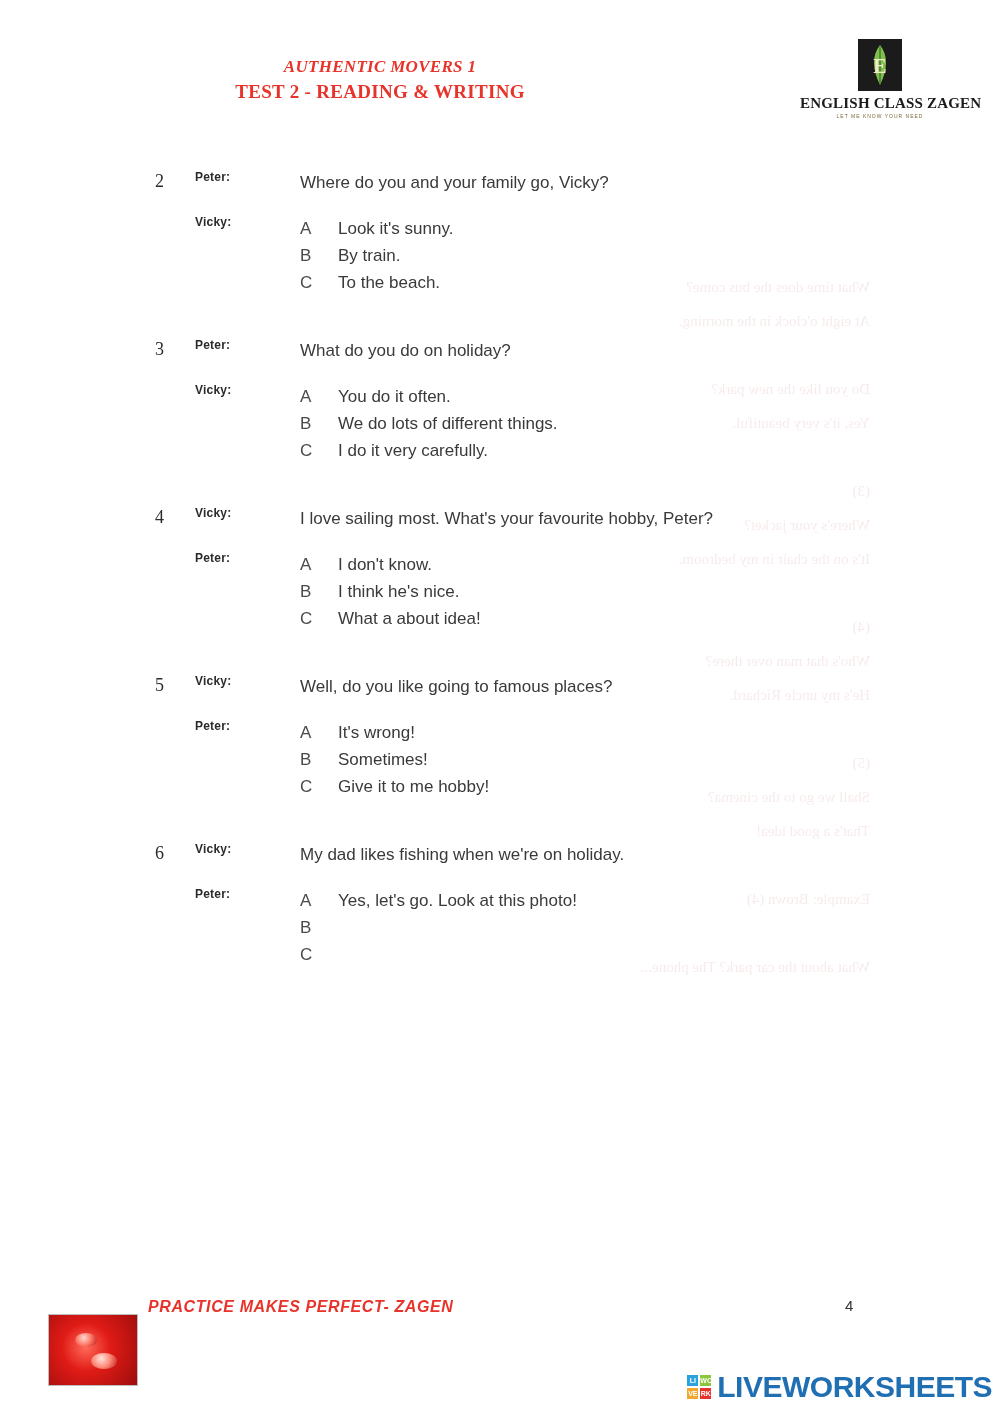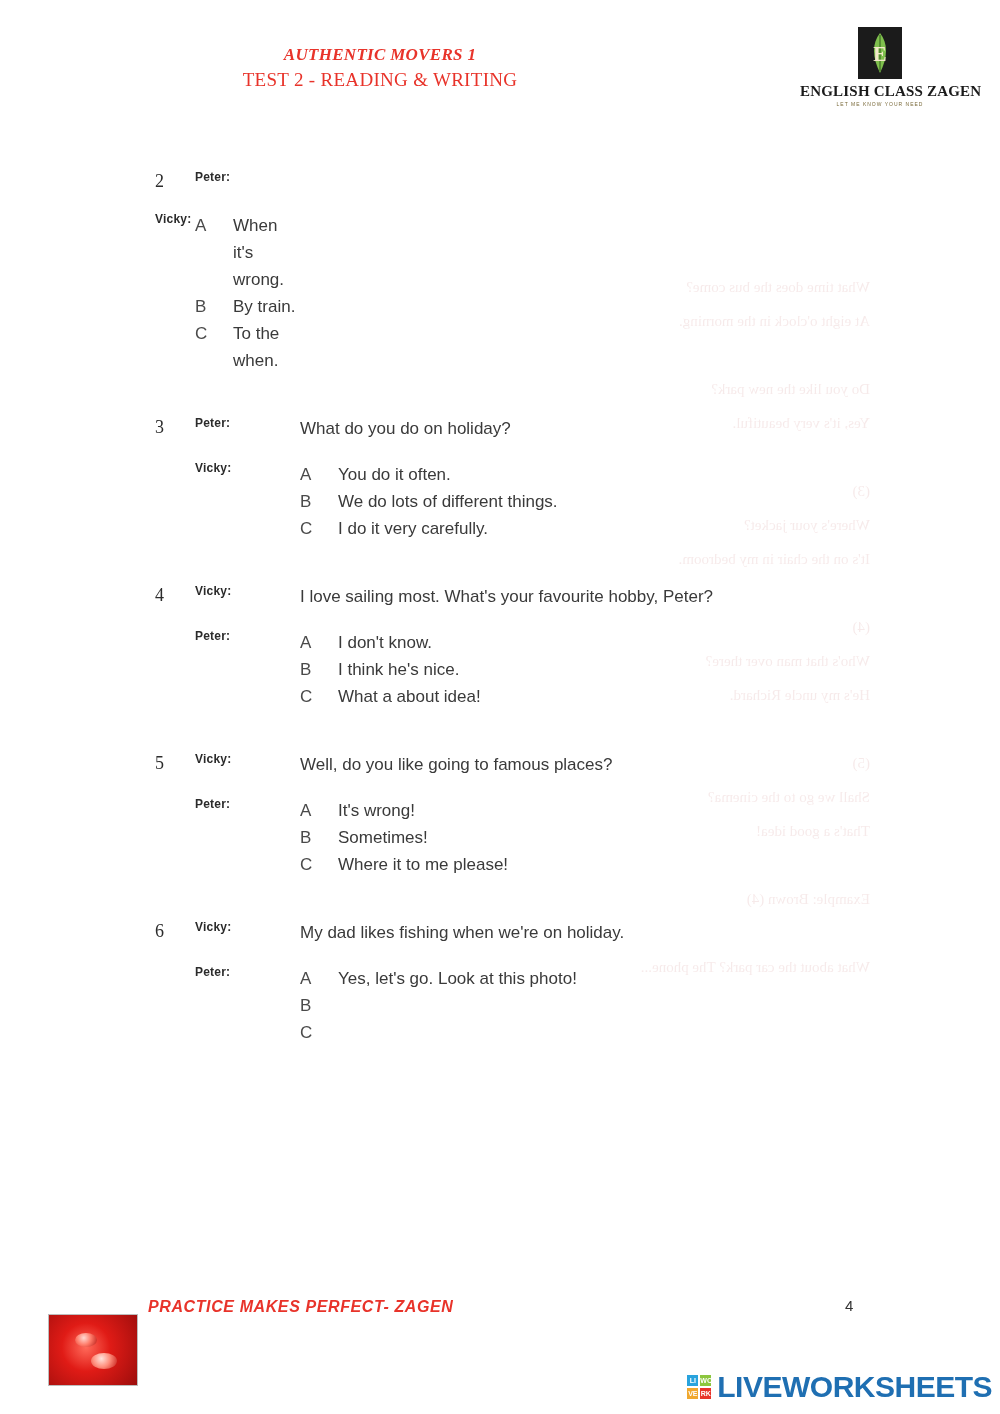--- a/index.html
+++ b/index.html
@@ -9,42 +9,42 @@
     height: 1414px;
     background: #ffffff;
     font-family: "Liberation Sans", sans-serif;
     position: relative;
     overflow: hidden;
   }
 
   
   .header {
     position: absolute;
-    top: 5px; left: 0; right: 0;
+    top: 17px; left: 0; right: 0;
     height: 130px;
   }
   .header-titles {
     position: absolute;
     top: 40px;
     left: 0;
     width: 760px;
     text-align: center;
   }
   .title-line1 {
     font-family: "Liberation Serif", serif;
     font-style: italic;
     font-weight: bold;
     font-size: 17px;
     color: #e8332a;
     letter-spacing: 0.3px;
     margin-bottom: 4px;
   }
   .title-line2 {
     font-family: "Liberation Serif", serif;
-    font-weight: normal;
+    font-weight: bold;
     font-size: 19px;
     color: #e8332a;
     letter-spacing: 0.3px;
   }
 
   .logo-block {
     position: absolute;
     top: 22px;
     left: 800px;
     width: 160px;
@@ -276,35 +276,36 @@
     That's a good idea!<br>
     <br>
     Example: Brown (4)<br>
     <br>
     What about the car park? The phone...
   </div>
 
   <div class="item">
     <div class="q-num">2</div>
     <div class="speaker">Peter:</div>
+    <div class="prompt">Where do you and your family go, Vicky?</div>
 
     <div class="row2"></div>
     <div class="speaker row2">Vicky:</div>
     <div class="options row2">
       <div class="option">
         <span class="letter">A</span>
-        <span class="text">When it's wrong.</span>
+        <span class="text">Look it's sunny.</span>
       </div>
       <div class="option">
         <span class="letter">B</span>
         <span class="text">By train.</span>
       </div>
       <div class="option">
         <span class="letter">C</span>
-        <span class="text">To the when.</span>
+        <span class="text">To the beach.</span>
       </div>
     </div>
   </div>
 
   <div class="item">
     <div class="q-num">3</div>
     <div class="speaker">Peter:</div>
     <div class="prompt">What do you do on holiday?</div>
 
     <div class="row2"></div>
@@ -359,21 +360,21 @@
       <div class="option">
         <span class="letter">A</span>
         <span class="text">It's wrong!</span>
       </div>
       <div class="option">
         <span class="letter">B</span>
         <span class="text">Sometimes!</span>
       </div>
       <div class="option">
         <span class="letter">C</span>
-        <span class="text">Where it to me please!</span>
+        <span class="text">Give it to me hobby!</span>
       </div>
     </div>
   </div>
 
   <div class="item">
     <div class="q-num">6</div>
     <div class="speaker">Vicky:</div>
     <div class="prompt">My dad likes fishing when we're on holiday.</div>
 
     <div class="row2"></div>

